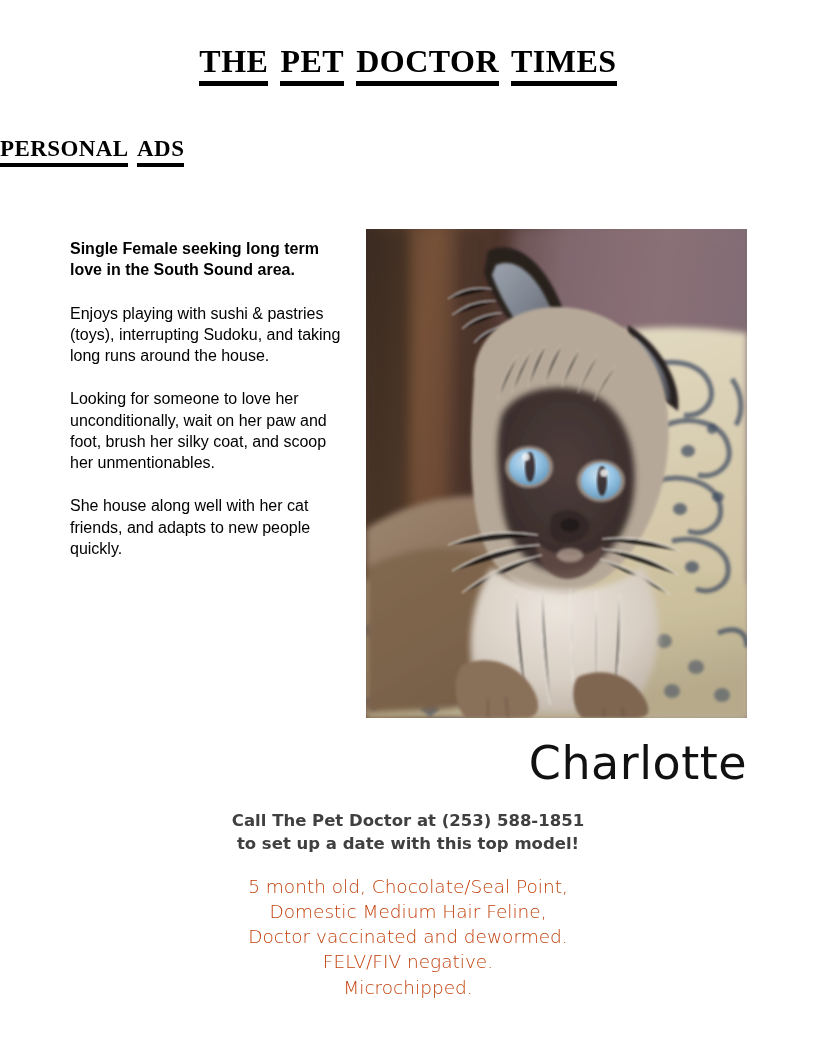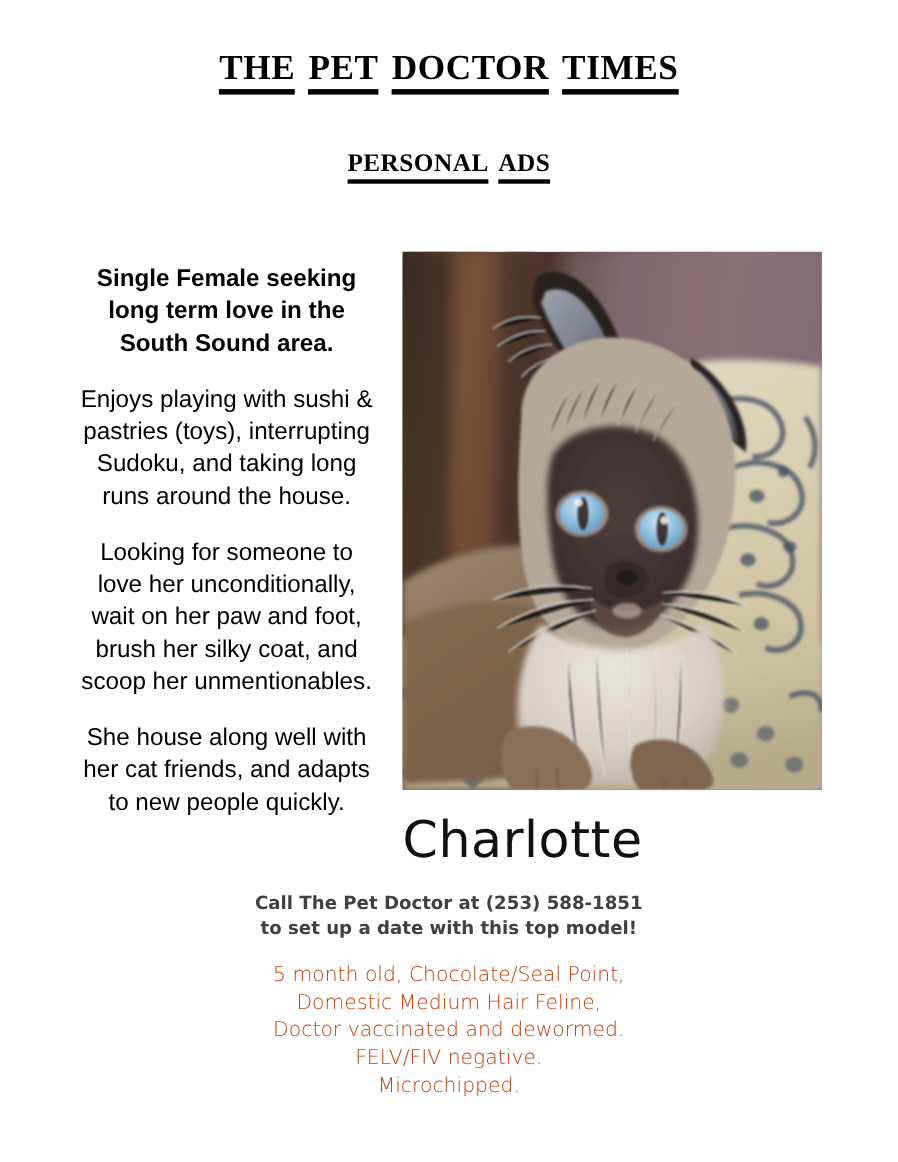--- a/index.html
+++ b/index.html
@@ -44,21 +44,21 @@
     margin-bottom: -5px;
     padding-bottom: 1px;
   }
   .masthead-title.nobase { border-bottom: none; padding-bottom: 0; }
 
   .subhead {
     position: absolute;
     left: 0;
     top: 129px;
     width: 816px;
-    text-align: center;
+    text-align: left;
   }
   .subhead-title {
     display: inline-block;
     font-family: "Liberation Serif", "DejaVu Serif", serif;
     font-weight: bold;
     font-size: 33px;
     line-height: 1.0;
     font-variant: small-caps;
     text-transform: lowercase;
     letter-spacing: 0.4px;
@@ -69,22 +69,22 @@
     border-bottom: 4px solid #000;
     padding-bottom: 1px;
   }
 
   
   .ad-copy {
     position: absolute;
     left: 70px;
     top: 238px;
     width: 272px;
-    text-align: center;
-    font-size: 22px;
+    text-align: left;
+    font-size: 16px;
     line-height: 1.33;
   }
   .ad-copy p { margin: 0 0 22px 0; }
   .ad-copy p:last-child { margin-bottom: 0; }
   .ad-copy p.lead { font-weight: bold; }
 
   
   .photo-frame {
     position: absolute;
     left: 366px;
@@ -95,21 +95,21 @@
     background: #6d5247;
   }
   .photo-frame svg { display: block; width: 100%; height: 100%; }
 
   
   .pet-name {
     position: absolute;
     left: 366px;
     top: 740px;
     width: 381px;
-    text-align: left;
+    text-align: right;
     font-family: "DejaVu Sans", sans-serif;
     font-weight: 400;
     font-size: 46px;
     line-height: 1.0;
     letter-spacing: 0.5px;
     color: #111;
   }
 
   
   .cta {

